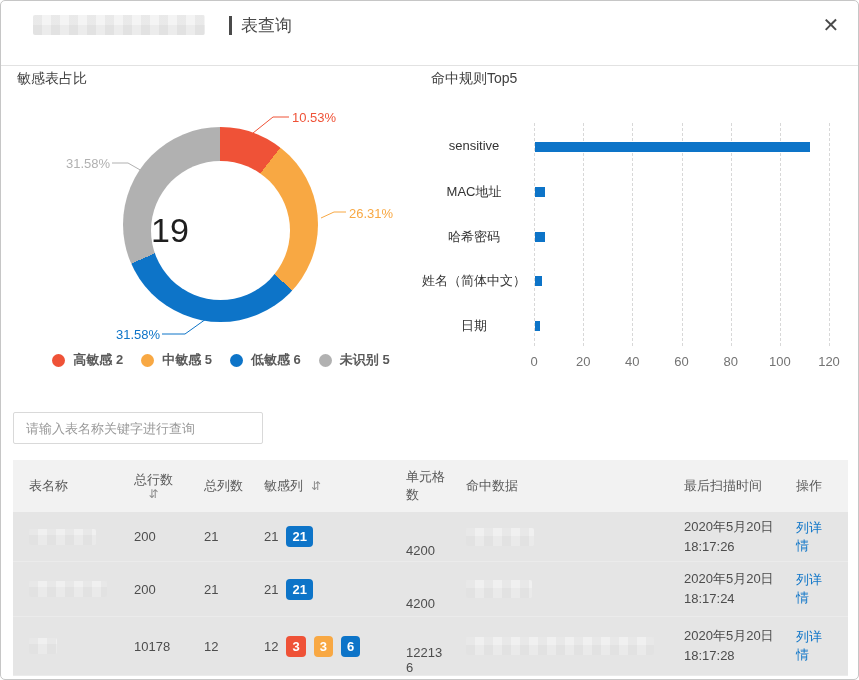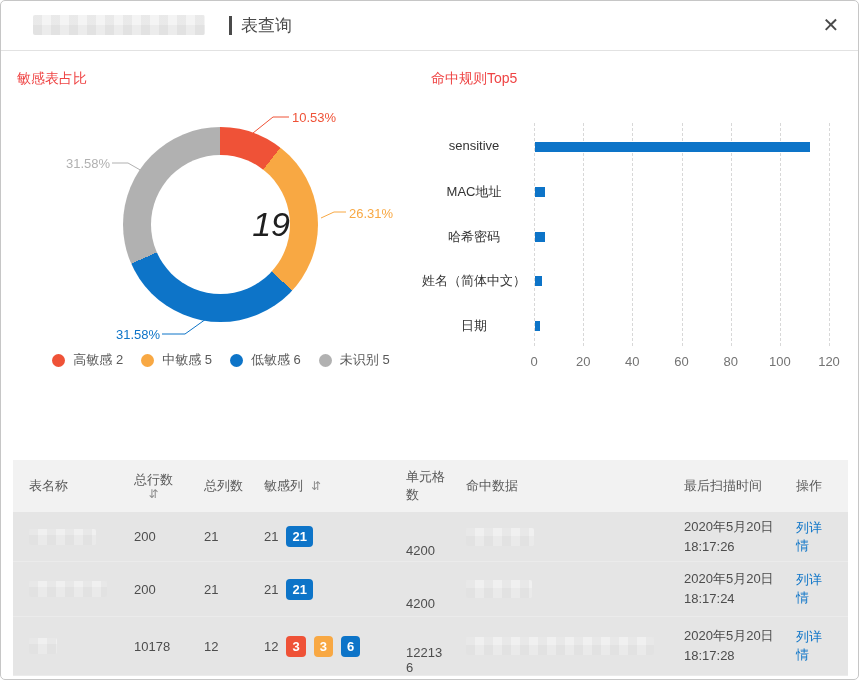--- a/index.html
+++ b/index.html
@@ -2,49 +2,49 @@
 <html><head>
 <meta charset="utf-8">
 <style>
   * { box-sizing: border-box; margin: 0; padding: 0; }
   html,body { width: 859px; height: 680px; overflow: hidden; }
   body { font-family: "Liberation Sans", "DejaVu Sans", sans-serif; background:#fff; }
   .dialog { position:absolute; left:0; top:0; width:859px; height:680px;
             border:1px solid #c6c6c6; border-radius:5px; background:#fff; }
 
   
-  .hd { position:absolute; left:0; top:0; width:100%; height:50px; border-bottom:1px solid #e2e2e2; }
+  .hd { position:absolute; left:0; top:0; width:100%; height:65px; border-bottom:1px solid #e2e2e2; }
   .hd-mosaic { position:absolute; left:32px; top:14px; width:172px; height:20px; }
   .hd-bar { position:absolute; left:228px; top:15px; width:3px; height:19px; background:#4a4a4a; }
   .hd-title { position:absolute; left:240px; top:13px; font-size:17px; color:#4a4a4a; font-weight:500; }
   .hd-close { position:absolute; right:14px; top:11px; font-size:20px; color:#4a4a4a; cursor:pointer;
               line-height:26px; width:26px; text-align:center; }
 
   
   .mosaic { display:inline-block; border-radius:2px;
     background-image:
       repeating-linear-gradient(90deg, rgba(0,0,0,0.045) 0 9px, rgba(0,0,0,0.0) 9px 18px),
       repeating-linear-gradient(0deg, #ececec 0 10px, #f4f4f4 10px 20px); }
   .mosaic.soft { opacity:.75; }
 
   
-  .sec-title { position:absolute; font-size:14px; color:#ef4444; }
+  .sec-title { position:absolute; font-size:14px; color:#404040; }
   .sec-title.left { left:16px; top:69px; }
   .sec-title.right { left:430px; top:69px; }
 
   
   .ring { position:absolute; left:122px; top:126px; width:195px; height:195px; border-radius:50%; }
-  .hole { position:absolute; left:150px; top:154px; width:139px; height:139px; border-radius:50%; background:#fff;
-          display:flex; align-items:center; justify-content:flex-end;font-style:italic; }
+  .hole { position:absolute; left:150px; top:160px; width:139px; height:139px; border-radius:50%; background:#fff;
+          display:flex; align-items:center; justify-content:flex-start; }
   .hole .num { font-size:34px; color:#1f1f1f; }
   .donut-label { position:absolute; font-size:13px; white-space:nowrap; }
   .leader-svg { position:absolute; left:0; top:0; width:430px; height:360px; pointer-events:none; }
   .legend { position:absolute; left:5px; top:350px; width:430px; display:flex; justify-content:center;
             gap:18px; font-size:13px; color:#595959; }
-  .legend-item { display:flex; align-items:center; gap:8px; cursor:pointer; white-space:nowrap; }
+  .legend-item { display:flex; align-items:center; gap:8px; cursor:pointer; white-space:nowrap;font-weight:bold; }
   .legend-dot { width:13px; height:13px; border-radius:50%; display:inline-block; }
 
   
   .barchart { position:absolute; left:420px; top:115px; width:430px; height:258px; }
   .gridline { position:absolute; width:0; border-left:1px dashed #d8d8d8; }
   .bc-label { position:absolute; width:106px; text-align:center; font-size:13px; color:#333; white-space:nowrap; }
   .bc-bar { position:absolute; height:10px; }
   .bc-tick { position:absolute; transform:translateX(-50%); font-size:13px; color:#737373; }
 
   
@@ -137,20 +137,21 @@
       <div class="bc-label" style="left: 0px; top: 66.75px;">MAC地址</div>
       <div class="bc-bar" style="left: 114px; top: 70.75px; width: 9.83333px; background: rgb(13, 116, 200);"></div>
       <div class="bc-label" style="left: 0px; top: 111.5px;">哈希密码</div>
       <div class="bc-bar" style="left: 114px; top: 115.5px; width: 9.83333px; background: rgb(13, 116, 200);"></div>
       <div class="bc-label" style="left: 0px; top: 156.25px;">姓名（简体中文）</div>
       <div class="bc-bar" style="left: 114px; top: 160.25px; width: 7.375px; background: rgb(13, 116, 200);"></div>
       <div class="bc-label" style="left: 0px; top: 201px;">日期</div>
       <div class="bc-bar" style="left: 114px; top: 205px; width: 4.91667px; background: rgb(13, 116, 200);"></div>
     </div>
 
+  <input class="search" type="text" placeholder="请输入表名称关键字进行查询" style="">
 
   <div class="tbl">
     <div class="trow thead" id="table-head">
         <div class="cell first">
           <span>表名称</span>
         </div>
         <div class="cell">
           <span class="th-stack">
             <span>总行数</span>
             <span class="sort-icon">⇵</span>

